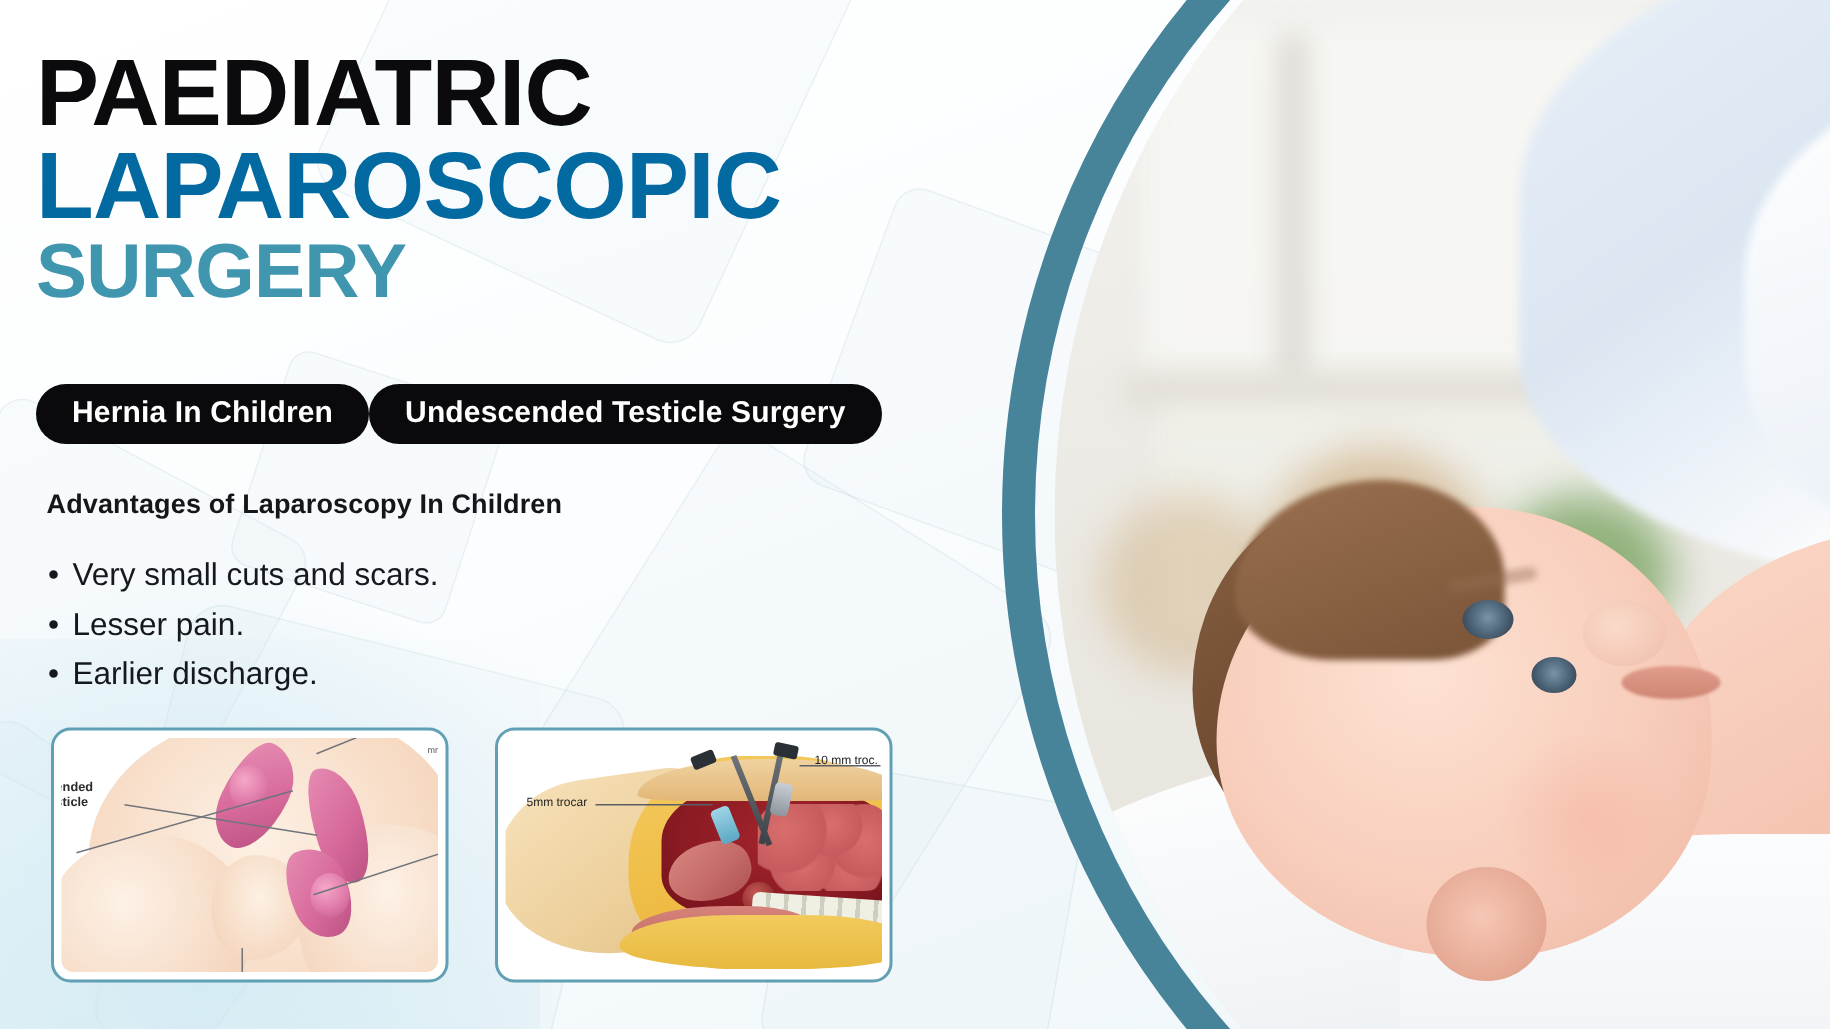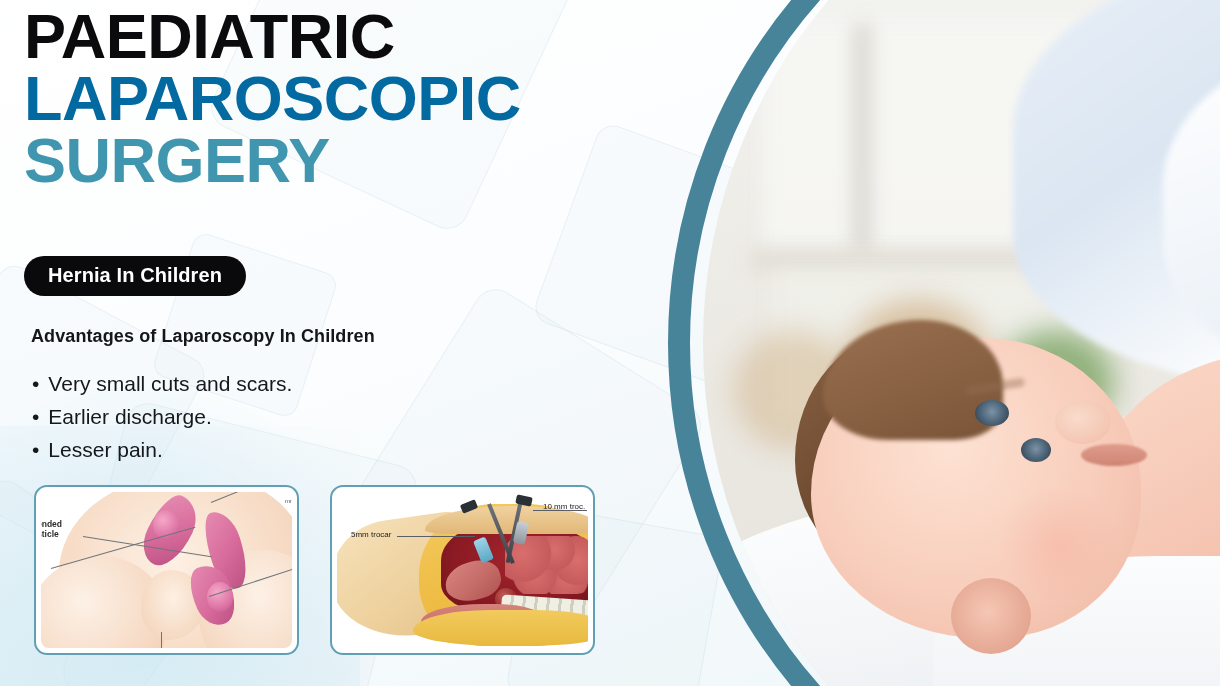--- a/index.html
+++ b/index.html
@@ -171,31 +171,31 @@
     background:transparent;
   }
 
   
   .content {
     position:absolute; left:0; top:0;
     width:720px; height:686px;
     z-index:6;
   }
 
-  .headline { position:absolute; left:24px; top:8px; }
+  .headline { position:absolute; left:24px; top:34px; }
   .hl-line {
     display:block;
     font-weight:bold;
     font-size:62px;
     line-height:0.92em;
     letter-spacing:-0.5px;
   }
   .hl-1 { color:#0b0b0d; font-size:63px; }
   .hl-2 { color:#0369a1; font-size:63px; margin-top:4px; }
-  .hl-3 { color:#4095af; font-size:63px; margin-top:4px; }
+  .hl-3 { color:#4095af; font-size:51px; margin-top:4px; }
 
   .pills {
     position:absolute; left:24px; top:256px;
     display:flex; align-items:center; 
   }
   .pill {
     background:#0a0a0c;
     color:#ffffff;
     font-weight:bold;
     font-size:20px;
@@ -473,28 +473,29 @@
   <div class="content">
 
     <div class="headline">
       <span class="hl-line hl-1">PAEDIATRIC</span>
       <span class="hl-line hl-2">LAPAROSCOPIC</span>
       <span class="hl-line hl-3">SURGERY</span>
     </div>
 
     <div class="pills">
       <div class="pill">Hernia In Children</div>
+      <div class="pill">Undescended Testicle Surgery</div>
     </div>
 
     <div class="subhead">Advantages of Laparoscopy In Children</div>
 
     <ul class="bullets">
       <li>Very small cuts and scars.</li>
+      <li>Lesser pain.</li>
       <li>Earlier discharge.</li>
-      <li>Lesser pain.</li>
     </ul>
 
     <div class="cards">
 
       <div class="card">
         <div class="card-inner">
           <div class="a1-skin"></div>
           <div class="a1-thighL"></div>
           <div class="a1-thighR"></div>
           <div class="a1-center"></div>

